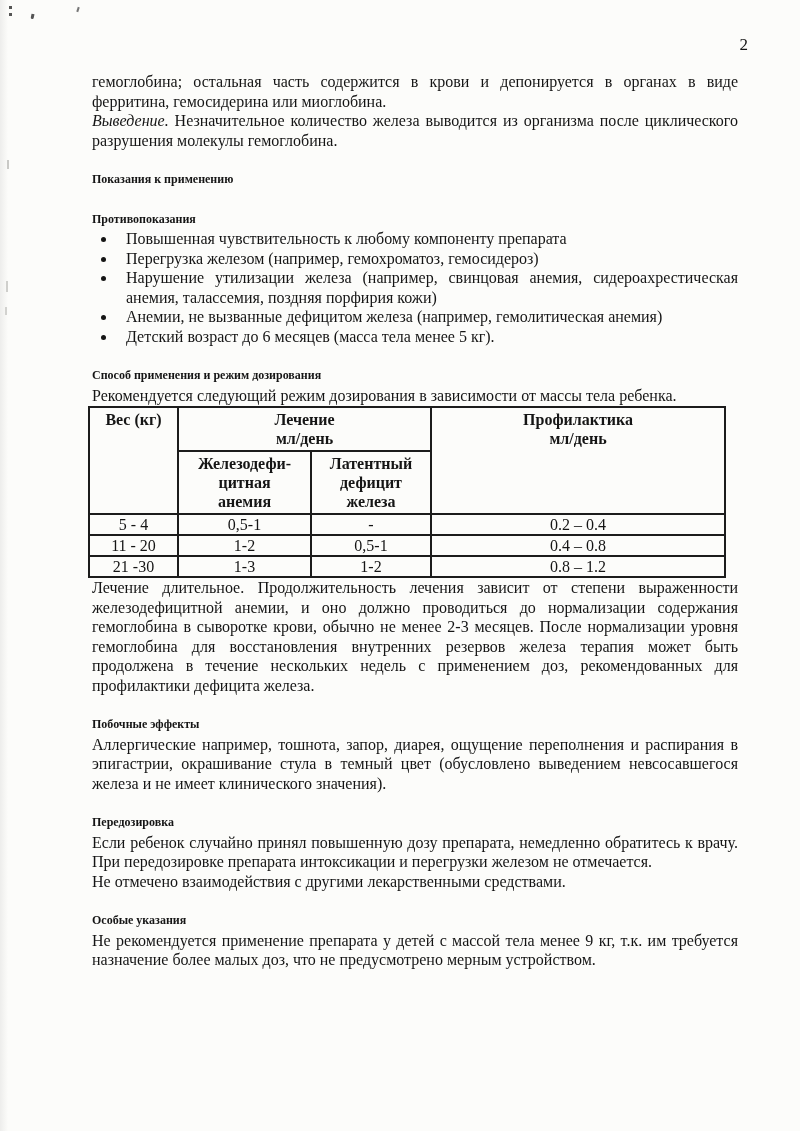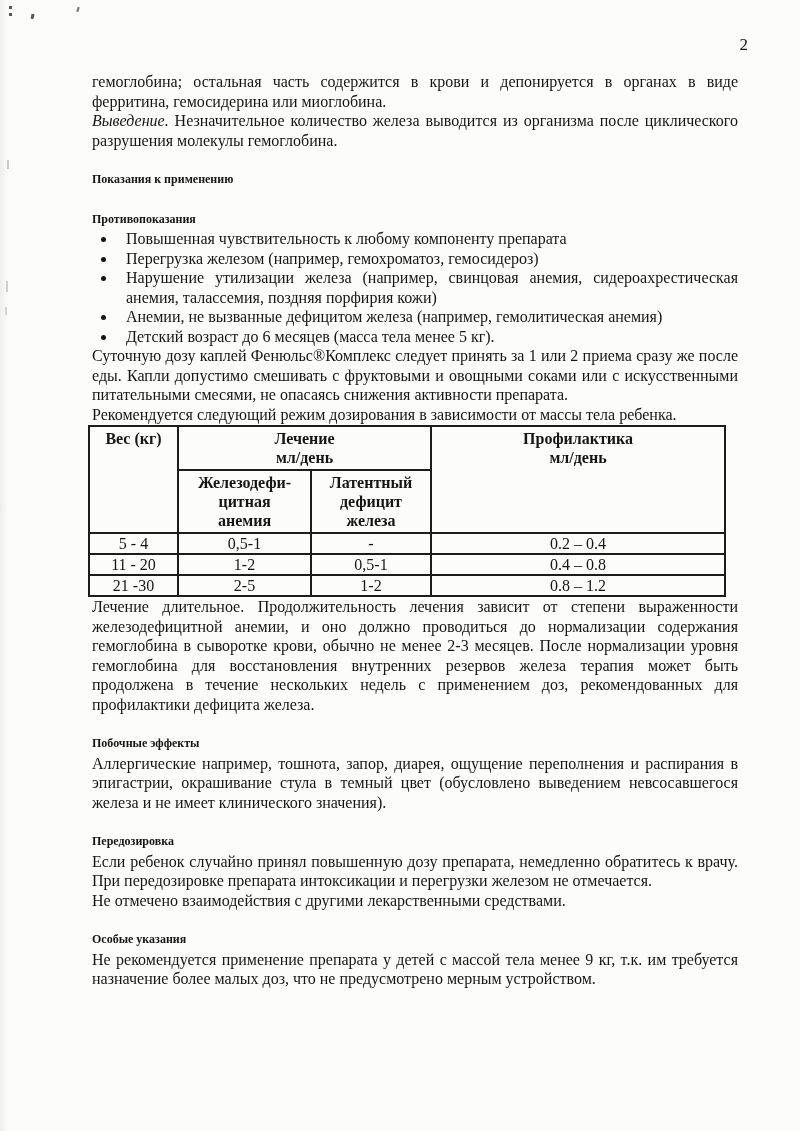--- a/index.html
+++ b/index.html
@@ -111,21 +111,21 @@
 
     <div class="head">Противопоказания</div>
     <ul class="bullets">
       <li><span>Повышенная чувствительность к любому компоненту препарата</span></li>
       <li><span>Перегрузка железом (например, гемохроматоз, гемосидероз)</span></li>
       <li><span>Нарушение утилизации железа (например, свинцовая анемия, сидероахрестическая анемия, талассемия, поздняя порфирия кожи)</span></li>
       <li><span>Анемии, не вызванные дефицитом железа (например, гемолитическая анемия)</span></li>
       <li><span>Детский возраст до 6 месяцев (масса тела менее 5 кг).</span></li>
     </ul>
 
-    <p class="para">Суточную дозу каплей  Фенюльс®Комплекс  следует принять за  1 или 2 приема сразу же после еды. Капли допустимо смешивать с фруктовыми и овощными соками или с искусственными питательными смесями, не опасаясь снижения активности препарата.</p>
+    <div class="head">Способ применения и режим дозирования</div>
     <p class="para">Рекомендуется следующий режим дозирования в зависимости от  массы тела ребенка.</p>
 
     <table class="dosage">
       <colgroup>
           <col class="c1">
           <col class="c2">
           <col class="c3">
           <col class="c4">
         </colgroup>
       <tbody>
@@ -151,21 +151,21 @@
           <td>0.2 – 0.4</td>
         </tr>
         <tr>
           <td>11 - 20</td>
           <td>1-2</td>
           <td>0,5-1</td>
           <td>0.4 – 0.8</td>
         </tr>
         <tr>
           <td>21 -30</td>
-          <td>2-5</td>
+          <td>1-3</td>
           <td>1-2</td>
           <td>0.8 – 1.2</td>
         </tr>
       </tbody>
     </table>
 
     <p class="para">Лечение длительное. Продолжительность лечения зависит от степени выраженности железодефицитной анемии, и оно должно проводиться до нормализации содержания гемоглобина  в сыворотке крови, обычно не менее 2-3 месяцев. После нормализации уровня гемоглобина для восстановления внутренних резервов железа терапия может быть продолжена в течение нескольких недель с применением доз, рекомендованных для профилактики дефицита железа.</p>
 
     <div class="head">Побочные эффекты</div>
     <p class="para">Аллергические например, тошнота,  запор, диарея, ощущение переполнения и распирания в эпигастрии, окрашивание стула в темный цвет (обусловлено выведением невсосавшегося железа и не имеет клинического значения).</p>

